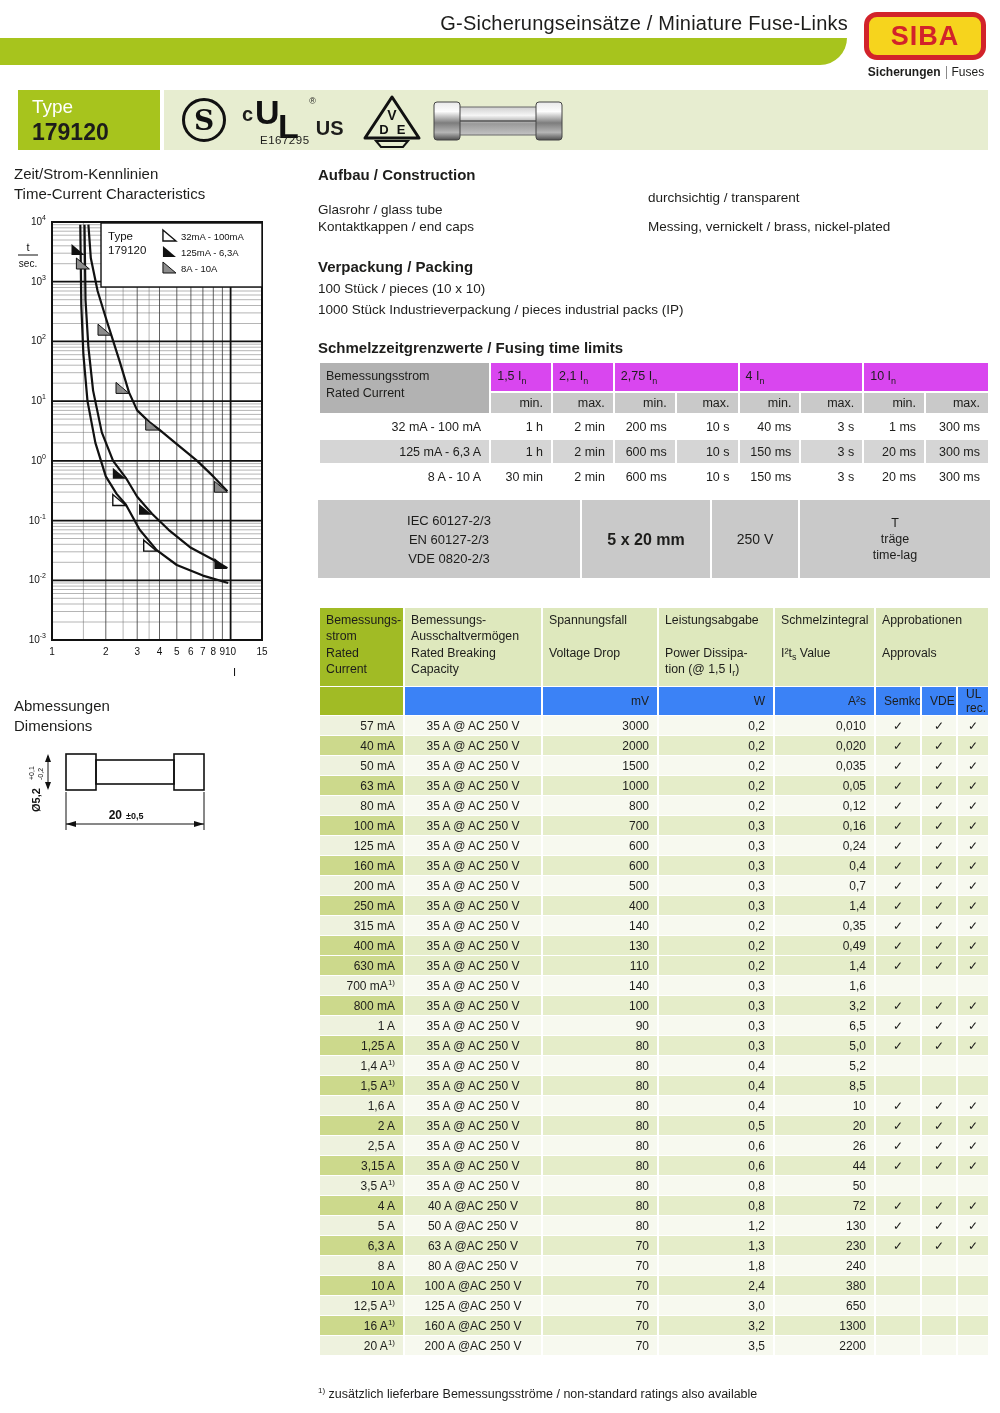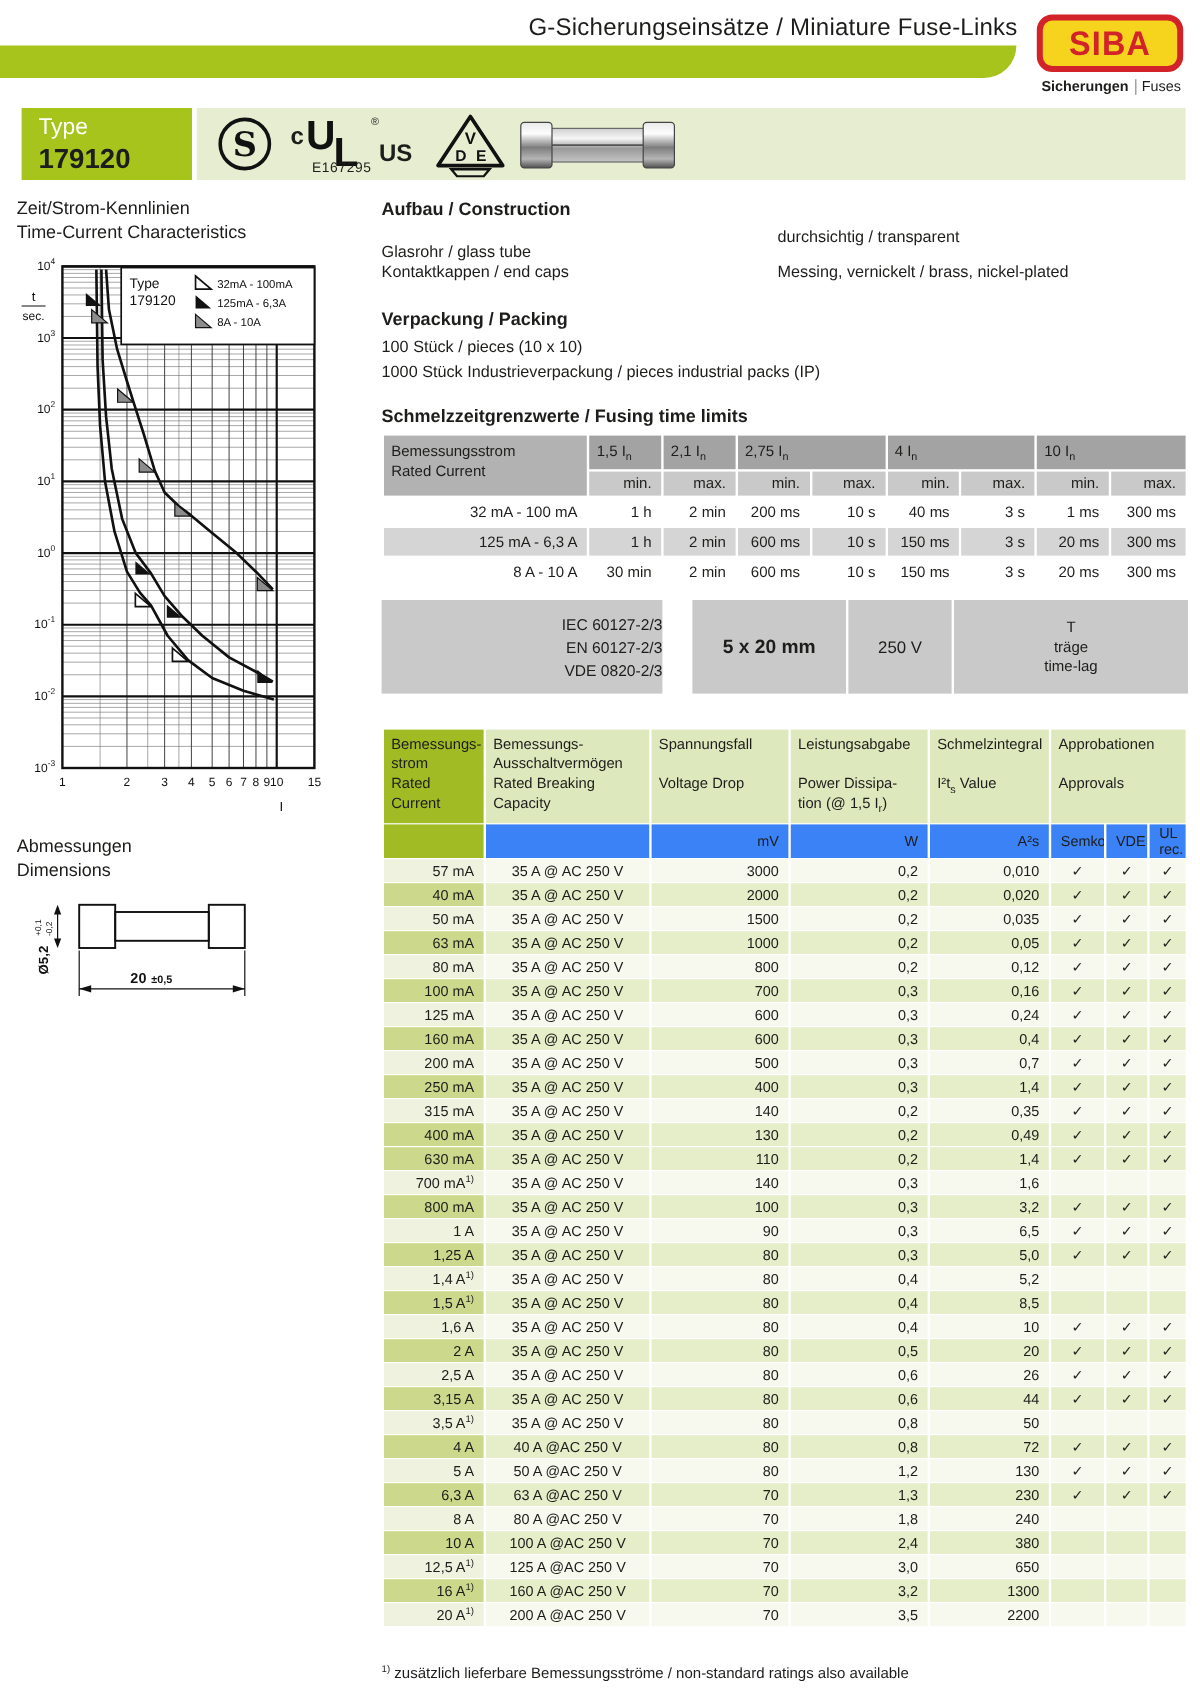--- a/index.html
+++ b/index.html
@@ -33,31 +33,31 @@
   .vde-mark{position:absolute;left:196px;top:4px;}
   .fuse-photo{position:absolute;left:268px;top:10px;}
   
   .h-left{position:absolute;left:14px;font-size:15px;line-height:20px;}
   .section-h{position:absolute;font-size:15px;font-weight:bold;}
   .body-txt{position:absolute;font-size:13.5px;}
   
   #fusing-table{position:absolute;left:318px;top:361px;border-collapse:separate;border-spacing:2px;
                 width:672px;font-size:12.5px;color:#1d1d1b;}
   #fusing-table td{padding:0 8px 0 6px;}
-  #fusing-table .gh{background:#a3a3a3;height:28px;vertical-align:middle;text-align:left;}
+  #fusing-table .gh{background:#d946ef;height:28px;vertical-align:middle;text-align:left;}
   #fusing-table .lbl{background:#b2b2b2;vertical-align:top;padding-top:5px;line-height:17px;}
   #fusing-table .sh{background:#c9c9c9;height:20px;text-align:right;}
   #fusing-table .dr td{height:23px;text-align:right;background:#fff;}
   #fusing-table .dr.z td{background:#d5d5d5;}
   
   .standards{position:absolute;left:318px;top:500px;width:672px;height:78px;display:flex;gap:2px;}
   .standards .cell{background:#c9c9c9;display:flex;flex-direction:column;align-items:center;justify-content:center;
                    font-size:13px;line-height:19px;}
-  .standards .c1{width:234px;align-items:flex-end;}
-  .standards .c2{width:128px;font-weight:bold;font-size:16px;margin-left:23px;}
+  .standards .c1{width:262px;}
+  .standards .c2{width:128px;font-weight:bold;font-size:16px;}
   .standards .c3{width:86px;font-size:14px;}
   .standards .c4{flex:1;font-size:12.5px;line-height:16px;}
   
   #main-table{position:absolute;left:318px;top:607px;border-collapse:separate;border-spacing:2px 1px;
               width:672px;font-size:12px;color:#1d1d1b;table-layout:fixed;}
   #main-table td{padding:0 8px;overflow:hidden;}
   #main-table tr.hdr td{background:#dee8bd;vertical-align:top;padding:5px 6px;font-size:12.3px;line-height:15.5px;height:62px;}
   #main-table tr.hdr td.c1{background:#a1bb25;}
   #main-table tr.hdr .de{min-height:33px;}
   #main-table tr.units td{background:#3b82f6;text-align:right;height:19px;font-size:12px;}

